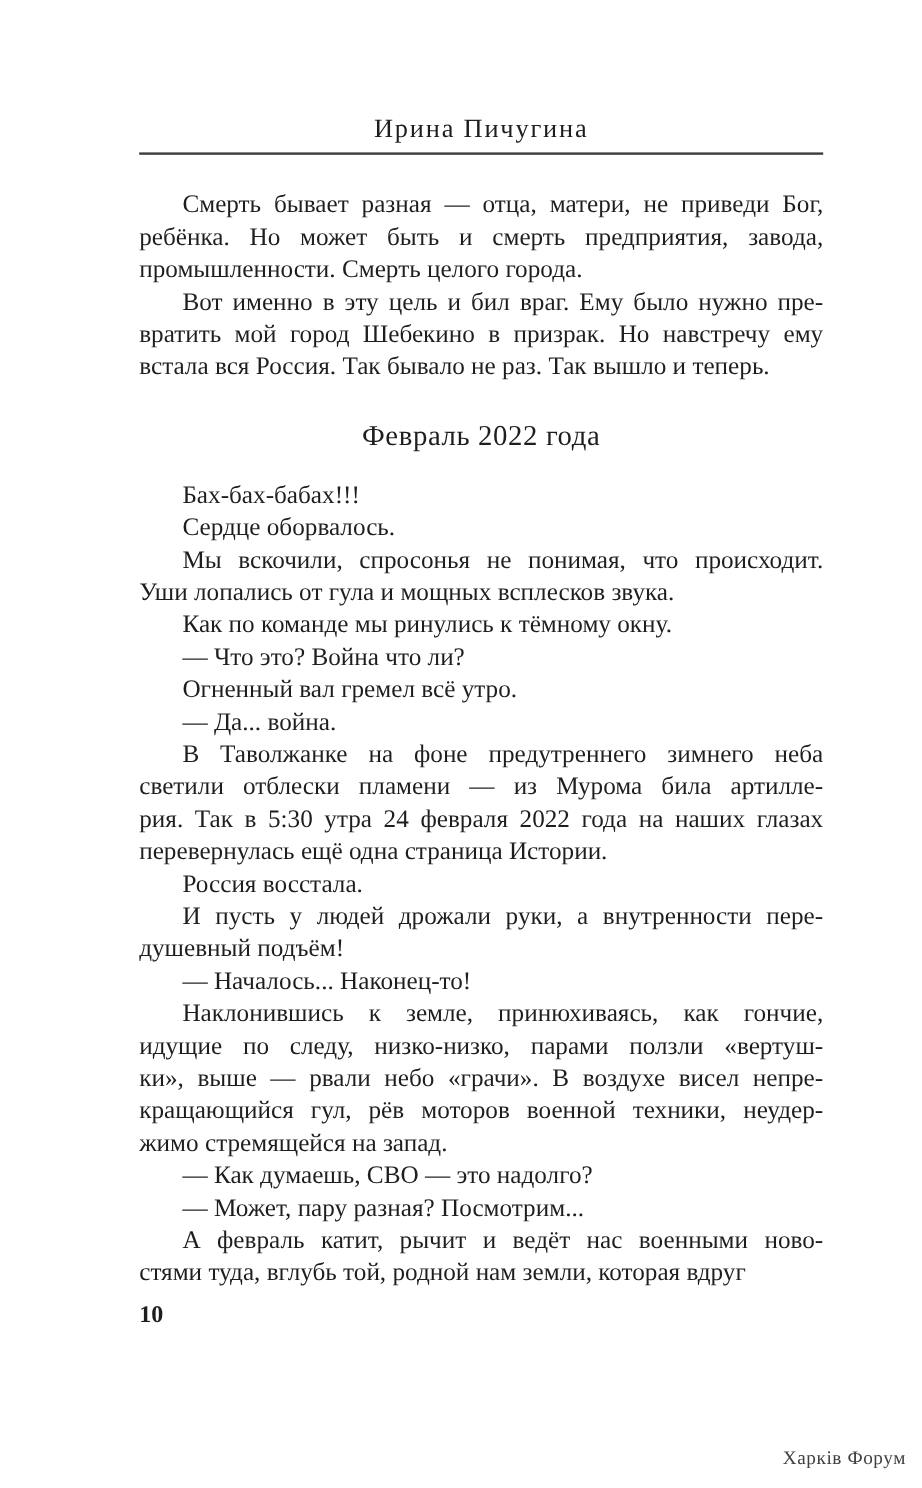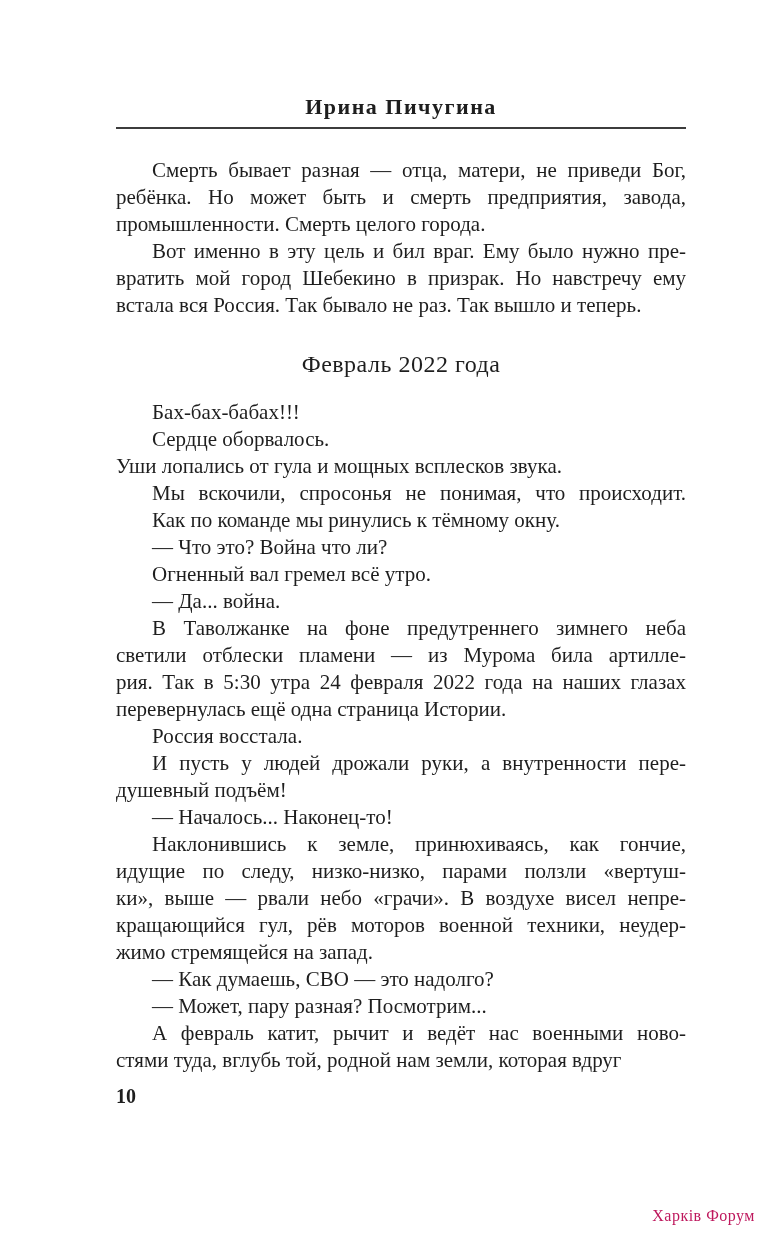--- a/index.html
+++ b/index.html
@@ -18,21 +18,21 @@
   }
   .content {
     position: absolute;
     left: 116px;
     top: 0;
     width: 570px;
   }
   .running-header {
     padding-top: 94px;
     text-align: center;
-    font-weight: bold;
+    font-weight: normal;
     font-size: 22px;
     line-height: 26px;
     letter-spacing: 1.5px;
   }
   .header-rule {
     margin-top: 7px;
     height: 2px;
     background: #3c3c3c;
   }
   .text-block.before { margin-top: 28px; }
@@ -65,21 +65,21 @@
     font-weight: bold;
     font-size: 20px;
     line-height: 24px;
   }
   .watermark {
     position: absolute;
     top: 1206px;
     right: 13px;
     font-size: 16px;
     line-height: 20px;
-    color: #be185d;
+    color: #404040;
     letter-spacing: 0.5px;
   }
 </style>
 </head>
 <body>
 
 <div class="page">
   <div class="content">
 
     <div class="running-header">
@@ -104,22 +104,22 @@
     <h2 class="section-heading">Февраль 2022 года</h2>
 
     <div class="text-block after" id="block-after">
         <div class="para">
           <div class="line first last">Бах-бах-бабах!!!</div>
         </div>
         <div class="para">
           <div class="line first last">Сердце оборвалось.</div>
         </div>
         <div class="para">
+          <div class="line first">Мы вскочили, спросонья не понимая, что происходит.</div>
           <div class="line last">Уши лопались от гула и мощных всплесков звука.</div>
-          <div class="line first">Мы вскочили, спросонья не понимая, что происходит.</div>
         </div>
         <div class="para">
           <div class="line first last">Как по команде мы ринулись к тёмному окну.</div>
         </div>
         <div class="para">
           <div class="line first last">— Что это? Война что ли?</div>
         </div>
         <div class="para">
           <div class="line first last">Огненный вал гремел всё утро.</div>
         </div>

